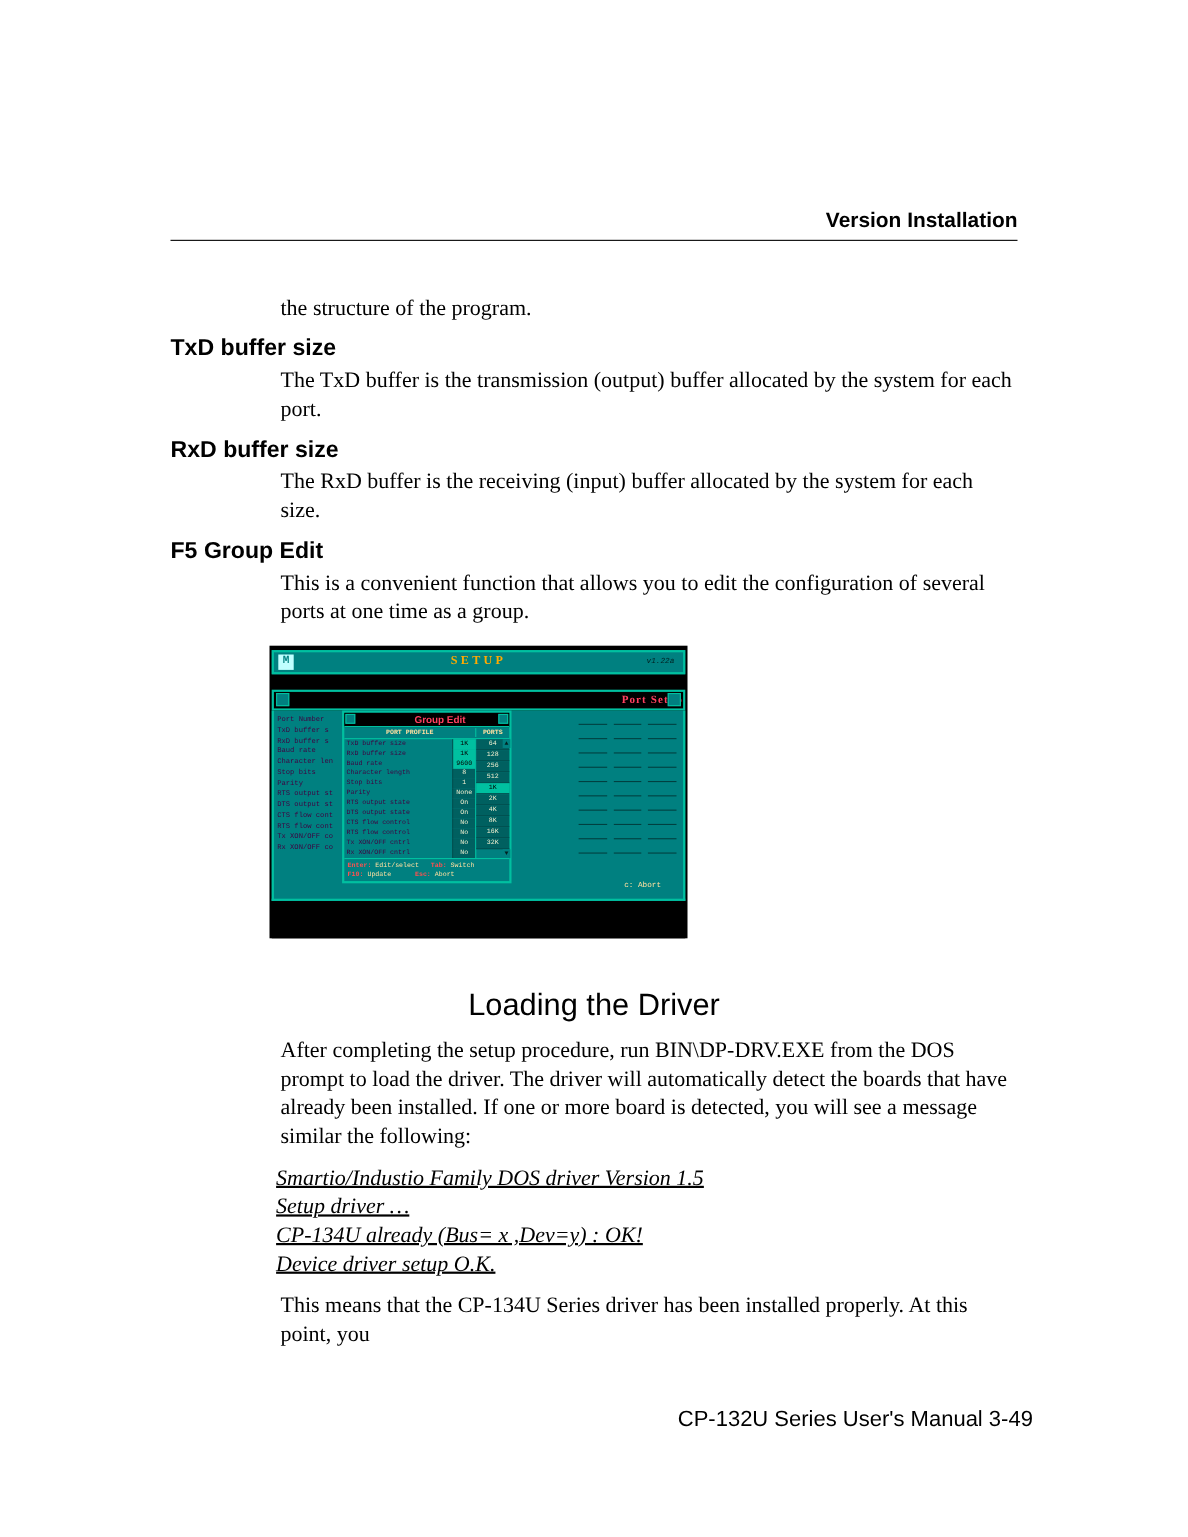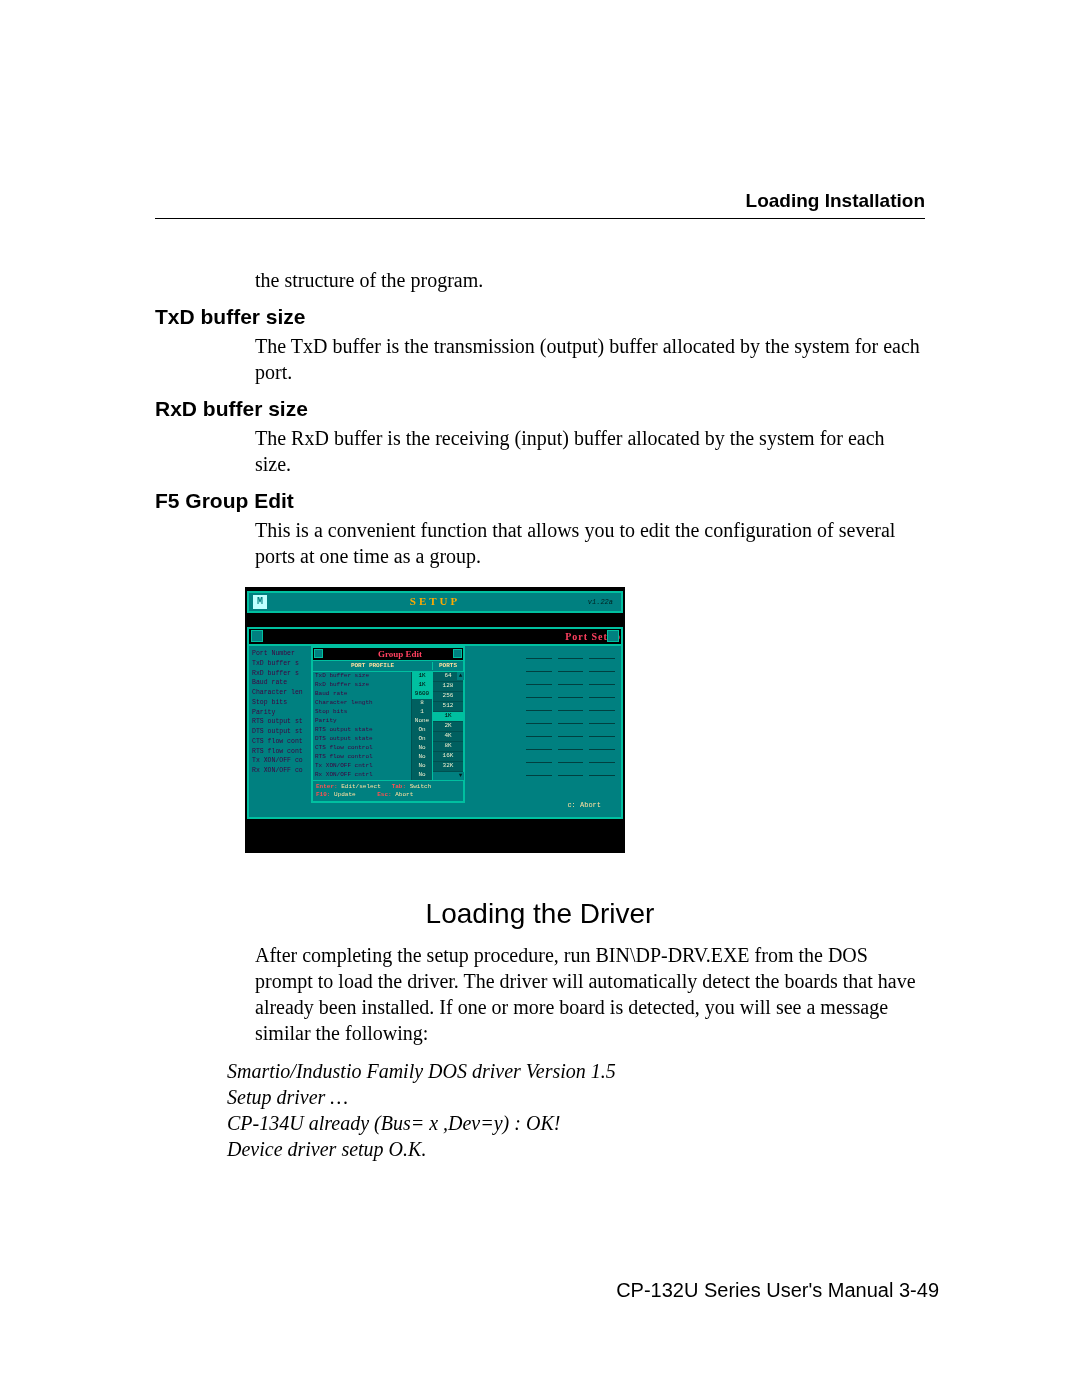--- a/index.html
+++ b/index.html
@@ -41,22 +41,23 @@
       font-weight: normal;
       font-size: 28px;
       margin-top: 45px;
       margin-bottom: 12px;
       text-align: center;
     }
     .italic-block {
       font-style: italic;
       font-size: 20px;
       line-height: 1.3;
-      margin-left: 72px;
+      margin-left: 96px;
       margin-bottom: 12px;
+      text-decoration: underline;
     }
     .footer {
       position: absolute;
       bottom: 95px;
       right: 141px;
       font-family: Arial, Helvetica, sans-serif;
       font-size: 20px;
     }
 
     
@@ -153,21 +154,21 @@
       top: 0px;
       width: 150px;
       background: #008080;
       border: 2px solid #00c0a0;
     }
     .ge-title {
       background: #000;
       border-bottom: 1px solid #00c0a0;
       text-align: center;
       color: #ff4060;
-      font-family: Liberation Serif, serif;
+      font-family: Liberation Sans, sans-serif;
       font-weight: bold;
       font-size: 9px;
       position: relative;
       height: 12px;
       line-height: 12px;
       padding-left: 24px;
     }
     .ge-title .sq2 {
       position: absolute;
       background: #008080;
@@ -242,21 +243,21 @@
     .black-bottom {
       background: #000;
       height: 32px;
       margin: 0 2px 2px 2px;
     }
   </style>
 </head>
 <body>
 
 <div class="page">
-  <div class="header-line">Loading Installation</div>
+  <div class="header-line">Version Installation</div>
 
   <div class="body-text">the structure of the program.</div>
 
   <div class="heading-bold">TxD buffer size</div>
   <div class="body-text">The TxD buffer is the transmission (output) buffer allocated by the system for each port.</div>
 
   <div class="heading-bold">RxD buffer size</div>
   <div class="body-text">The RxD buffer is the receiving (input) buffer allocated by the system for each size.</div>
 
   <div class="heading-bold">F5 Group Edit</div>
@@ -433,15 +434,16 @@
   </div>
 
   <div class="section-heading">Loading the Driver</div>
   <div class="body-text">After completing the setup procedure, run BIN\DP-DRV.EXE from the DOS prompt to load the driver. The driver will automatically detect the boards that have already been installed. If one or more board is detected, you will see a message similar the following:</div>
   <div class="italic-block">
     <div>Smartio/Industio Family DOS driver Version 1.5</div>
     <div>Setup driver …</div>
     <div>CP-134U already (Bus= x ,Dev=y) : OK!</div>
     <div>Device driver setup O.K.</div>
   </div>
+  <div class="body-text">This means that the CP-134U Series driver has been installed properly. At this point, you</div>
 </div>
 
 <div class="footer">CP-132U Series User's Manual 3-49</div>
 
 </body></html>

